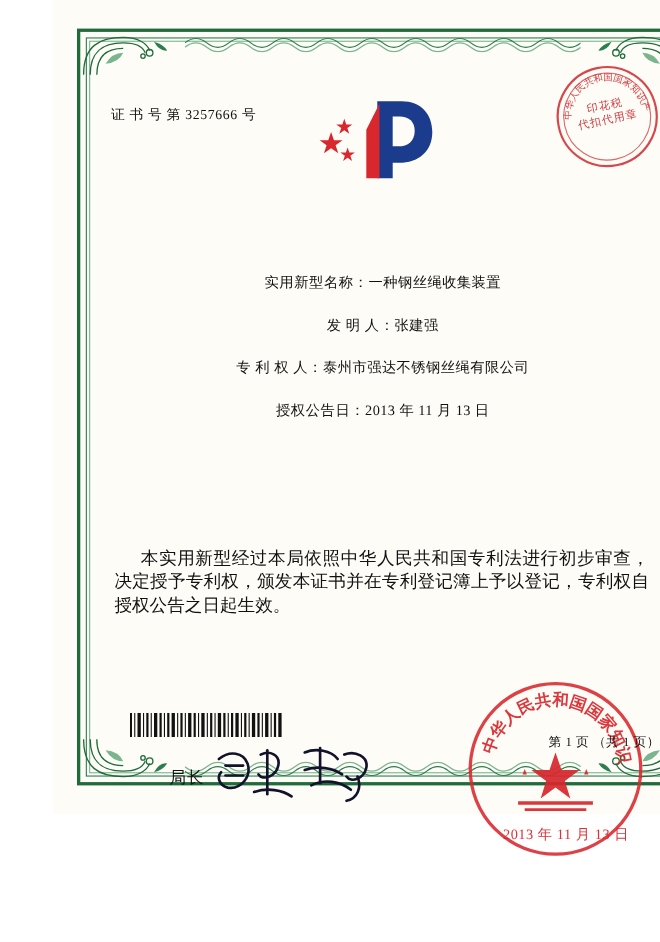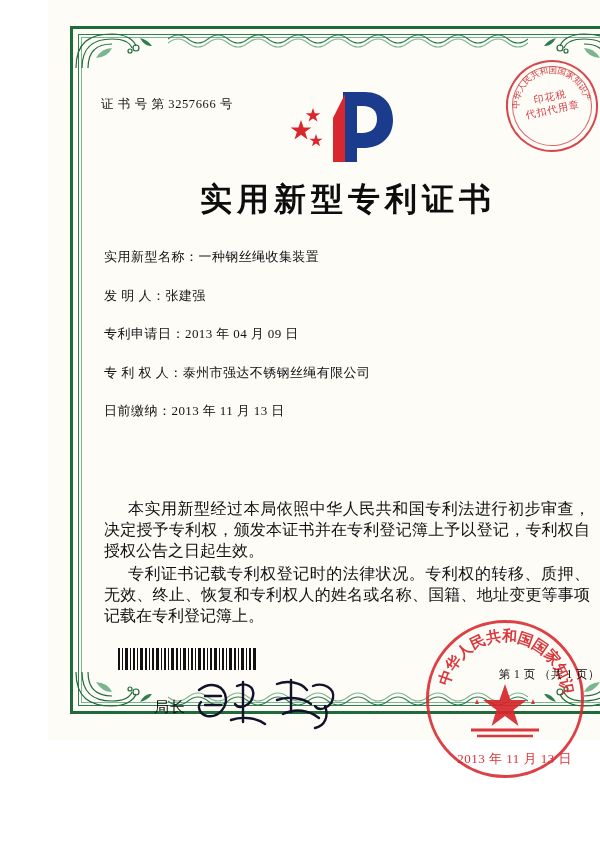--- a/index.html
+++ b/index.html
@@ -159,20 +159,21 @@
     left: 8px;
     right: 8px;
     top: 198px;
   }
   .field-row {
     font-size: 13px;
     color: #111;
     margin-bottom: 20.5px;
     white-space: nowrap;
     font-family: "Liberation Serif", serif;
+    text-align: center;
   }
   .field-label {
     display: inline-block;
     letter-spacing: 0.5px;
   }
   .field-value {
     display: inline-block;
     letter-spacing: 0.4px;
   }
 
@@ -367,43 +368,38 @@
         <path d="M74 18 L80 18 C89 18 94 23 94 31 C94 40 88 45 79 45 L74 45 Z" fill="#fdfcf7"></path>
         <path d="M62 6 L62 74 L50 74 L50 30 Z" fill="#d8272d"></path>
         <g fill="#d8272d">
           <polygon points="18,32 20.6,39.4 28.4,39.4 22.1,44 24.5,51.4 18,46.8 11.5,51.4 13.9,44 7.6,39.4 15.4,39.4"></polygon>
           <polygon points="30,20 31.8,25.2 37.3,25.2 32.8,28.4 34.5,33.6 30,30.4 25.5,33.6 27.2,28.4 22.7,25.2 28.2,25.2"></polygon>
           <polygon points="33,46 34.6,50.7 39.6,50.7 35.5,53.6 37.1,58.3 33,55.4 28.9,58.3 30.5,53.6 26.4,50.7 31.4,50.7"></polygon>
         </g>
       </svg>
     </div>
 
-    <div class="doc-title">实用新型专利证书</div>
 
     <div class="fields">
       <div class="field-row">
         <span class="field-label">实用新型名称：</span><span class="field-value">一种钢丝绳收集装置</span>
       </div>
       <div class="field-row">
         <span class="field-label">发 明 人：</span><span class="field-value">张建强</span>
       </div>
       <div class="field-row">
-        <span class="field-label">专利申请日：</span><span class="field-value">2013 年 04 月 09 日</span>
-      </div>
-      <div class="field-row">
         <span class="field-label">专 利 权 人：</span><span class="field-value">泰州市强达不锈钢丝绳有限公司</span>
       </div>
       <div class="field-row">
-        <span class="field-label">日前缴纳：</span><span class="field-value">2013 年 11 月 13 日</span>
+        <span class="field-label">授权公告日：</span><span class="field-value">2013 年 11 月 13 日</span>
       </div>
     </div>
 
     <div class="paragraphs">
       <p>本实用新型经过本局依照中华人民共和国专利法进行初步审查，决定授予专利权，颁发本证书并在专利登记簿上予以登记，专利权自授权公告之日起生效。</p>
-      <p>专利证书记载专利权登记时的法律状况。专利权的转移、质押、无效、终止、恢复和专利权人的姓名或名称、国籍、地址变更等事项记载在专利登记簿上。</p>
     </div>
 
     <div class="barcode">
       <svg width="140" height="22" viewBox="0 0 140 22">
         <g fill="#111">
           <rect x="0" y="0" width="2" height="22"></rect>
             <rect x="4" y="0" width="1" height="22"></rect>
           <rect x="7" y="0" width="3" height="22"></rect>
             <rect x="12" y="0" width="1" height="22"></rect>
           <rect x="15" y="0" width="2" height="22"></rect>

